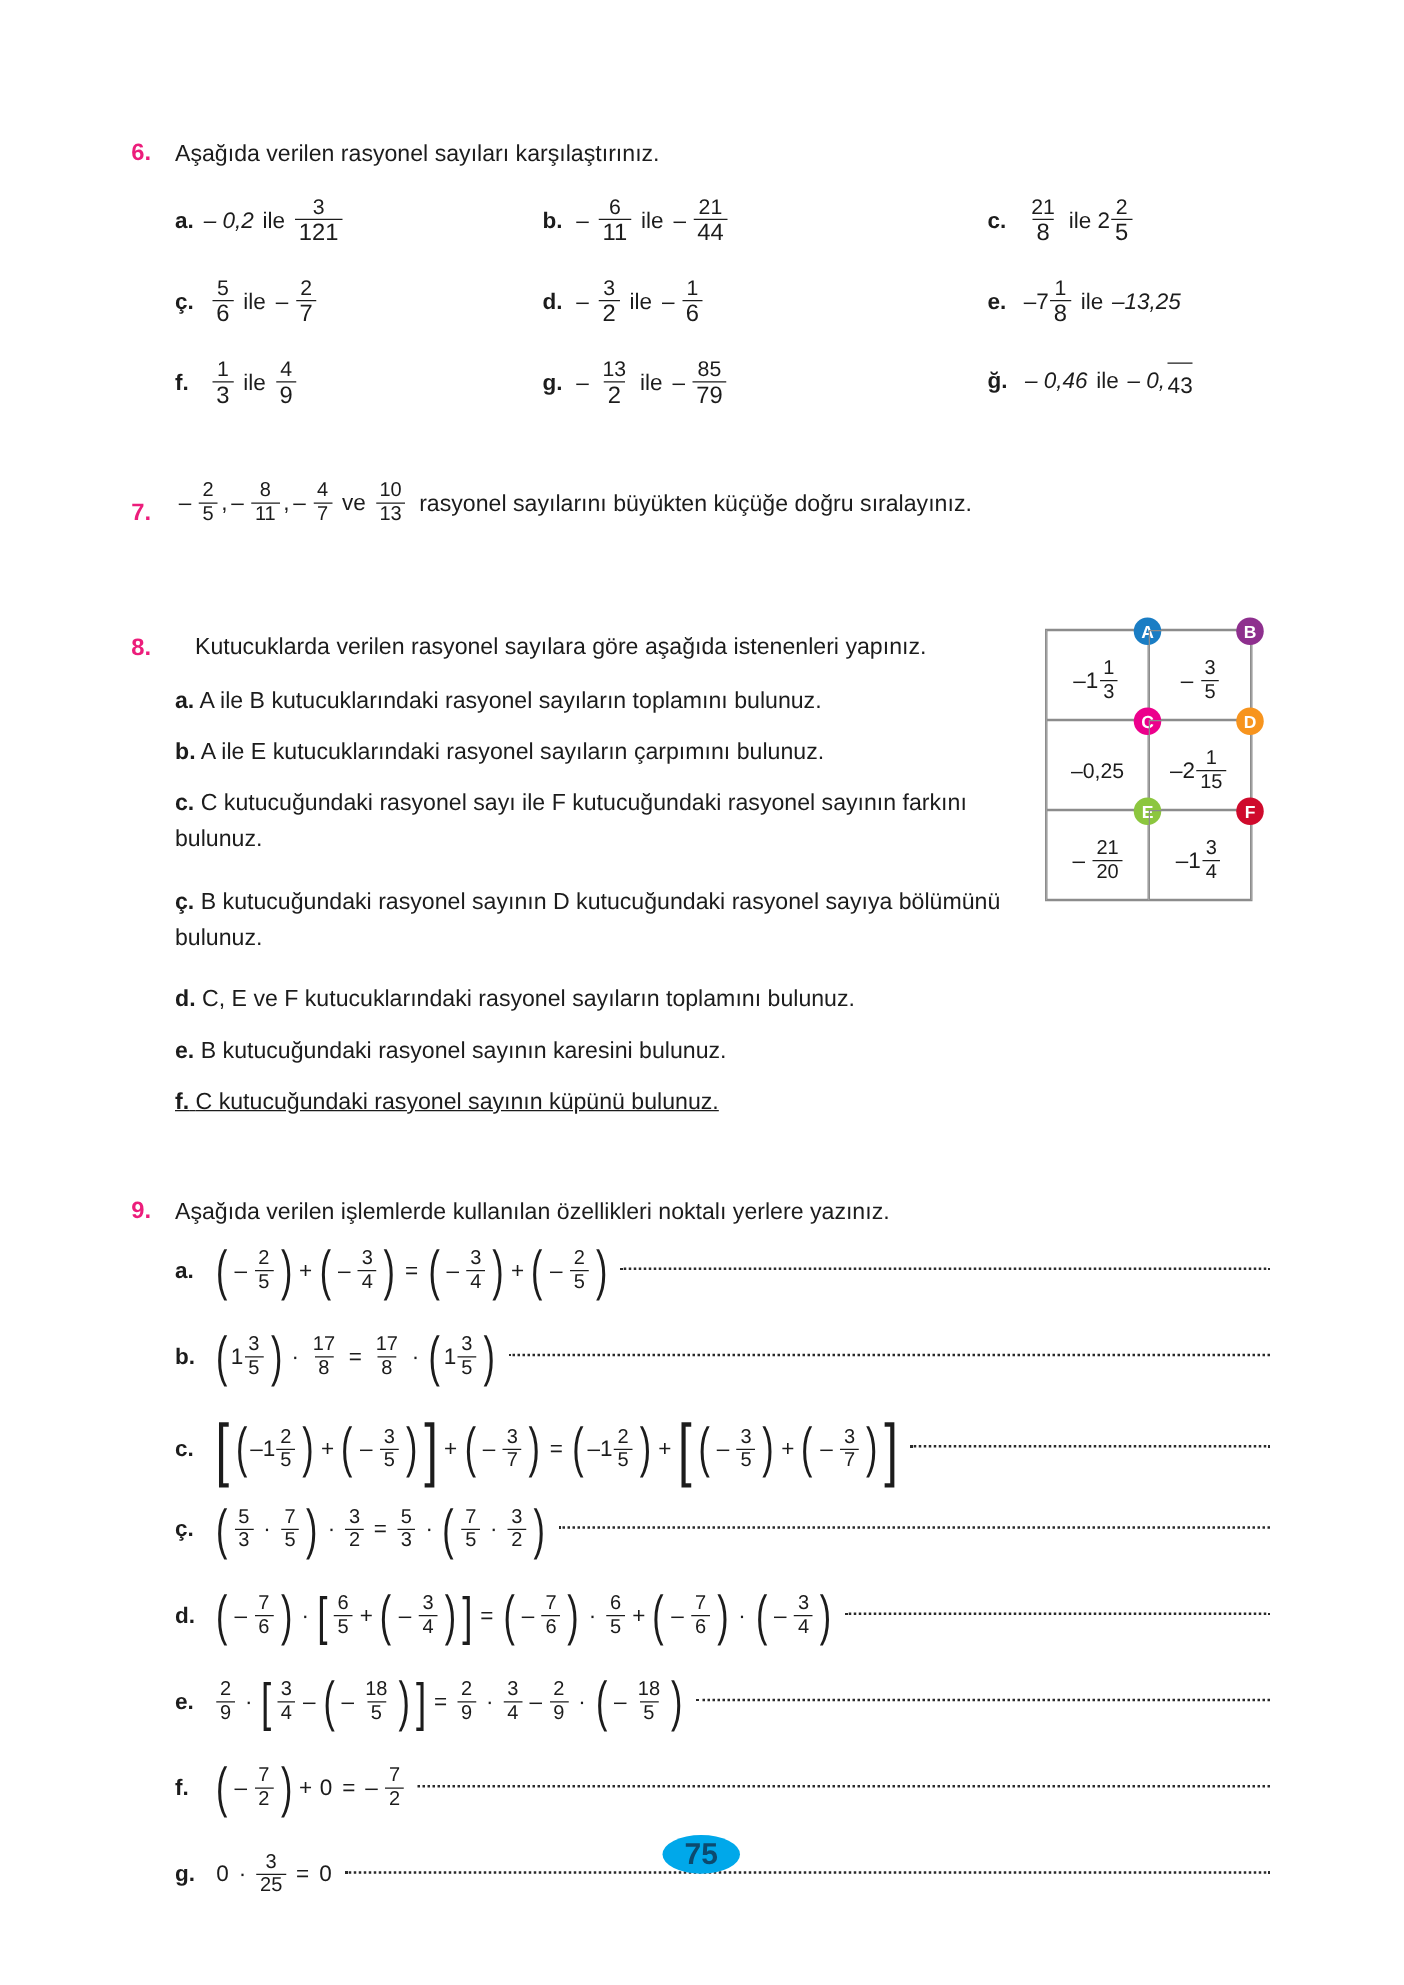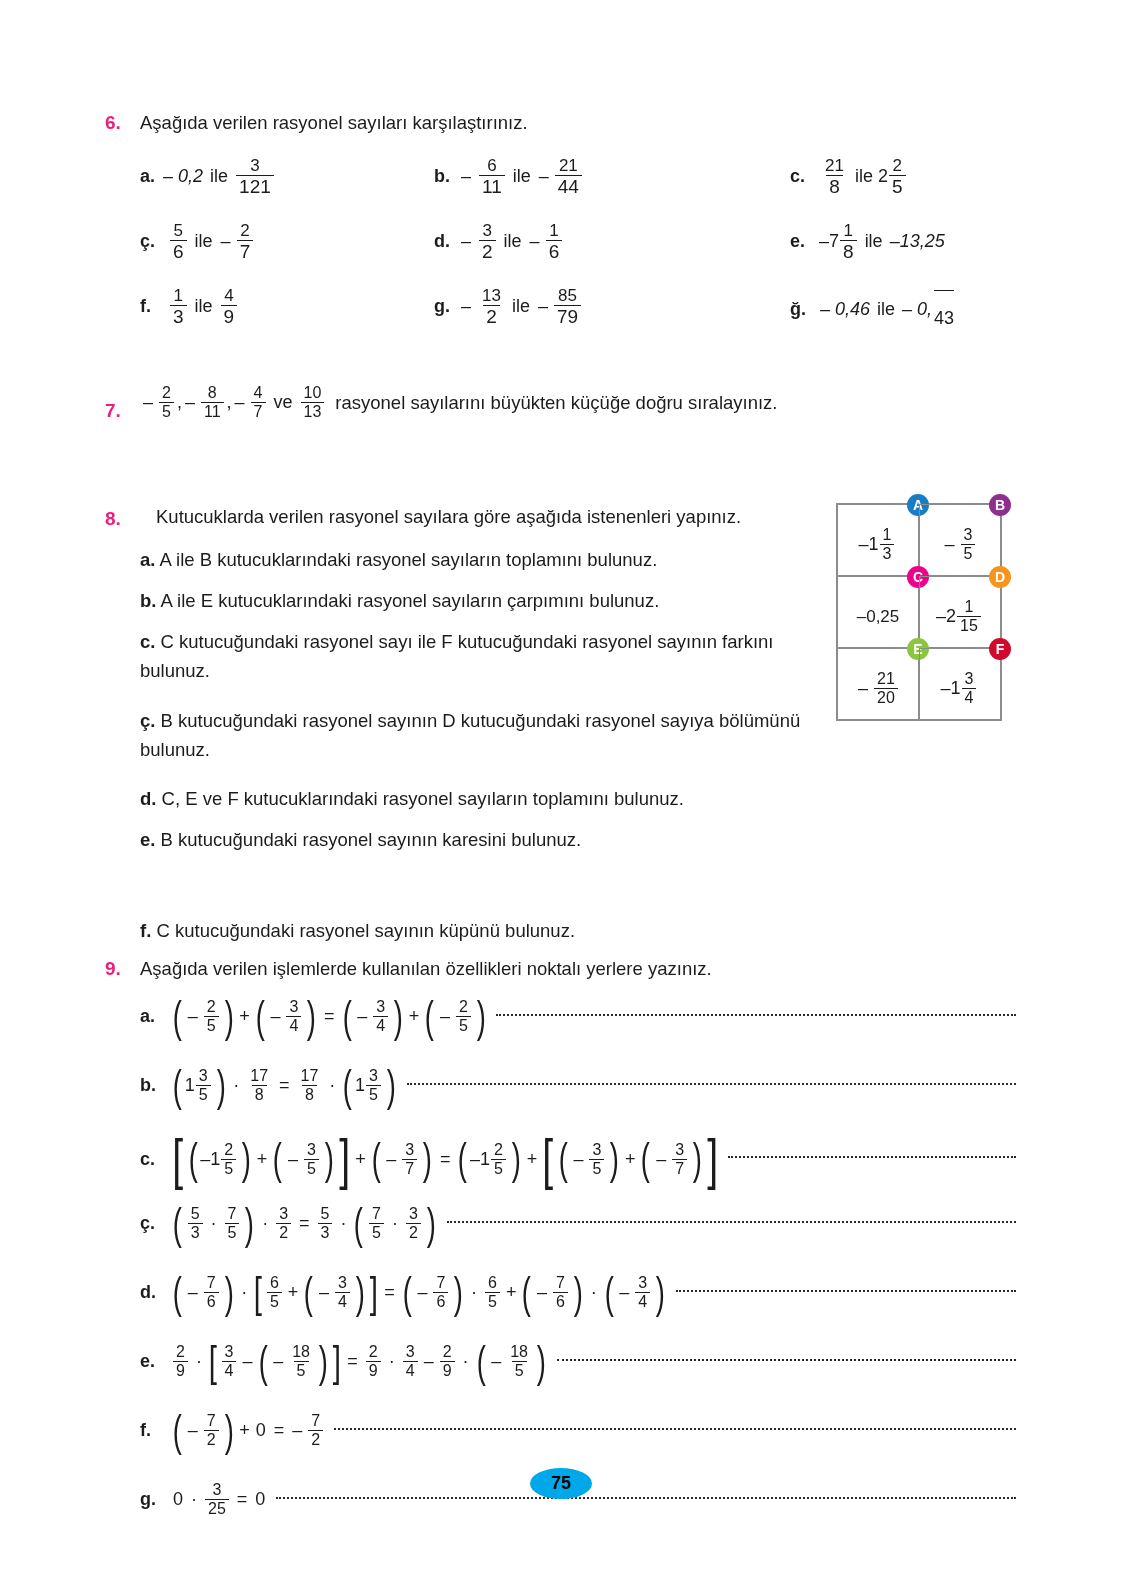--- a/index.html
+++ b/index.html
@@ -47,21 +47,21 @@
     font-size:42px; line-height:0.8; display:inline-block; transform:scaleX(0.7);
   }
   .brk2 > .pL, .brk2 > .pR{
     font-size:56px; line-height:0.8; display:inline-block; transform:scaleX(0.7);
   }
 
   .op{ padding:0 5px; font-size:18px; }
   .op.tight{ padding:0 3px; }
   .dotop{ padding:0 5px; font-size:18px; }
 
-  .overline{ border-top:1.6px solid #1c1c1c; padding-top:17px; display:inline-block; }
+  .overline{ border-top:1.6px solid #1c1c1c; padding-top:7px; display:inline-block; }
 
   .dots{
     flex:1 1 auto;
     border-bottom:2.6px dotted #2a2a2a;
     margin-left:8px;
     margin-bottom:4px;
     min-width:40px;
   }
 
   
@@ -102,23 +102,23 @@
   #q9head{ position:absolute; left:140px; top:958px; }
   .q9row{
     position:absolute; left:140px; width:876px;
     display:flex; align-items:center;
   }
   .q9row .blabel{ width:30px; flex:0 0 30px; }
 
   .pgnum{
     position:absolute; left:530px; top:1468px;
     width:62px; height:31px; border-radius:50%;
-    background:#00a8ea; color:#000000;
+    background:#00a8ea; color:#0c4a6e;
     display:flex; align-items:center; justify-content:center;
-    font-weight:bold; font-size:18px;
+    font-weight:bold; font-size:24px;
   }
 </style>
 </head>
 <body>
 
 <div class="page">
 
   <div class="qnum" style="top: 112px; color: rgb(236, 29, 123);">6.</div>
   <div id="q6-head" class="qtitle">Aşağıda verilen rasyonel sayıları karşılaştırınız.</div>
 
@@ -313,21 +313,21 @@
     <span>B kutucuğundaki rasyonel sayının D kutucuğundaki rasyonel sayıya bölümünü bulunuz.</span>
   </div>
   <div class="q8item" style="top:785px;">
     <b>d.</b>
     <span>C, E ve F kutucuklarındaki rasyonel sayıların toplamını bulunuz.</span>
   </div>
   <div class="q8item" style="top:826px;">
     <b>e.</b>
     <span>B kutucuğundaki rasyonel sayının karesini bulunuz.</span>
   </div>
-  <div class="q8item" style="top:917px;">
+  <div class="q8item" style="top:867px;text-decoration:underline;">
     <b>f.</b>
     <span>C kutucuğundaki rasyonel sayının küpünü bulunuz.</span>
   </div>
 
   <div class="boxgrid">
     <div class="boxcell">
       <span class="badge" style="background: rgb(26, 125, 196);">A</span>
       <span class="val mixed">
         <span class="whole">–1</span>
         <span class="frac sm" style="margin-left:1px;">

